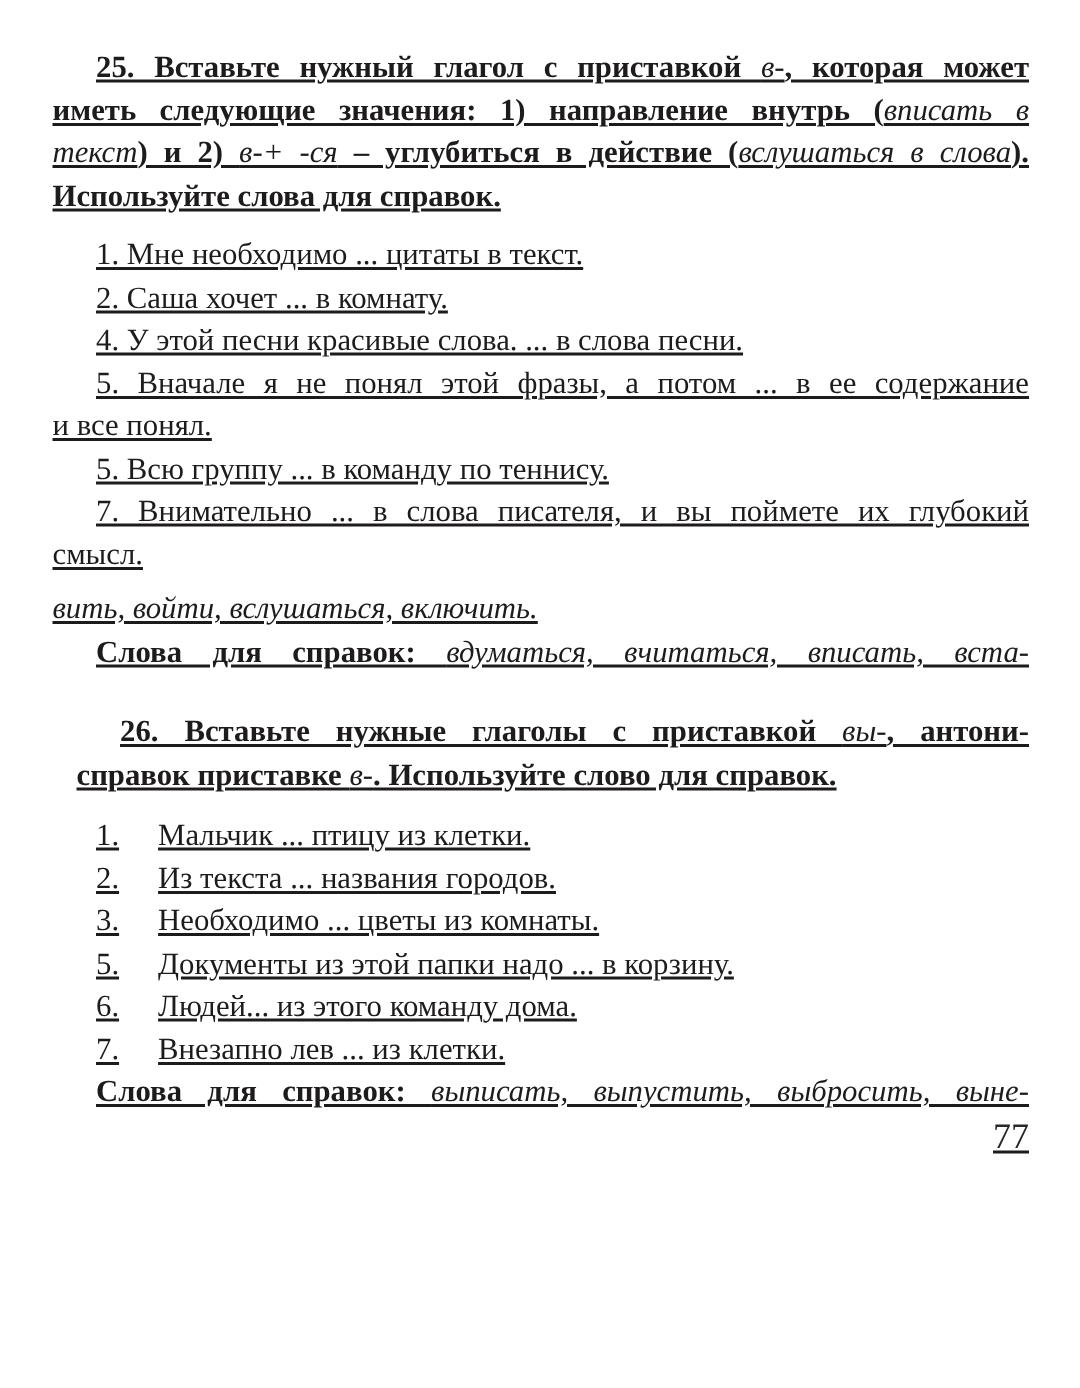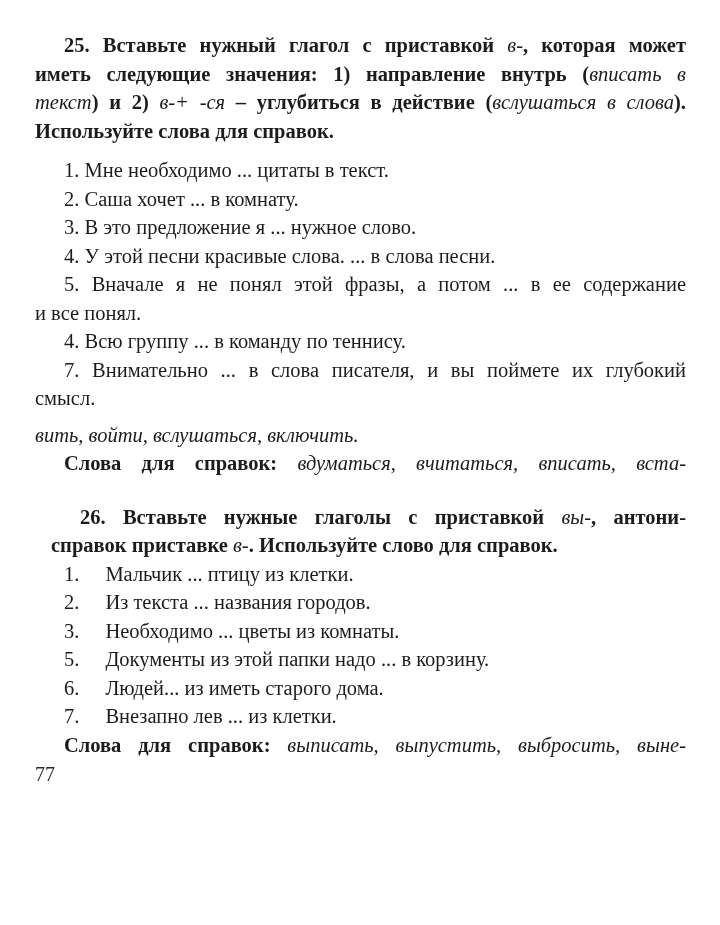--- a/index.html
+++ b/index.html
@@ -13,20 +13,21 @@
     overflow: hidden;
     font-family: "Liberation Serif", serif;
     font-size: 20.5px;
     color: #1e1b1c;
   }
   .page {
     box-sizing: border-box;
     width: 720px;
     height: 925px;
     padding: 31px 34px 0 35px;
+    text-decoration: underline;
   }
   .line {
     line-height: 28.5px;
     min-height: 28.5px;
   }
   .line.justify {
     text-align: justify;
     text-align-last: justify;
   }
   .line.indent {
@@ -34,67 +35,66 @@
   }
   .run-b { font-weight: bold; }
   .run-i { font-style: italic; }
   .run-r { }
   .run-tab { display: inline-block; width: 26px; }
 
   section[data-name="ex25-heading"] { margin-top: 0; }
   section[data-name="ex25-items"]   { margin-top: 11px; }
   section[data-name="ex25-words"]   { margin-top: 8px; }
   section[data-name="ex26-heading"] { margin-top: 25px; margin-left: 16px; }
-  section[data-name="ex26-items"]   { }
+  section[data-name="ex26-items"]   { margin-top: 12px; }
   section[data-name="ex26-words"]   { margin-top: 0; }
 
   footer.page-footer {
-    text-align: left;
+    text-align: right;
     line-height: 28.5px;
     margin-top: 1px;
-    font-size: 20px;
+    font-size: 24px;
     color: #2a2729;
   }
 </style>
 </head>
 <body>
 
 <main class="page" data-name="textbook-page">
   <div id="blocks" data-name="text-blocks">
       <section data-name="ex25-heading">
         <div class="line indent justify" data-name="text-line"><span class="run-b" data-name="text-run">25. Вставьте нужный глагол с приставкой </span><span class="run-i" data-name="text-run">в-</span><span class="run-b" data-name="text-run">, которая может</span></div>
         <div class="line justify" data-name="text-line"><span class="run-b" data-name="text-run">иметь следующие значения: 1) направление внутрь (</span><span class="run-i" data-name="text-run">вписать в</span></div>
         <div class="line justify" data-name="text-line"><span class="run-i" data-name="text-run">текст</span><span class="run-b" data-name="text-run">) и 2) </span><span class="run-i" data-name="text-run">в-+ -ся</span><span class="run-b" data-name="text-run"> – углубиться в действие (</span><span class="run-i" data-name="text-run">вслушаться в слова</span><span class="run-b" data-name="text-run">).</span></div>
         <div class="line" data-name="text-line"><span class="run-b" data-name="text-run">Используйте слова для справок.</span></div>
       </section>
       <section data-name="ex25-items">
         <div class="line indent" data-name="text-line"><span class="run-r" data-name="text-run">1. Мне необходимо ... цитаты в текст.</span></div>
         <div class="line indent" data-name="text-line"><span class="run-r" data-name="text-run">2. Саша хочет ... в комнату.</span></div>
-        <div class="line indent" data-name="text-line"><span class="run-r" data-name="text-run">3. В это предложение я ... нужное слово.</span></div>
         <div class="line indent" data-name="text-line"><span class="run-r" data-name="text-run">4. У этой песни красивые слова. ... в слова песни.</span></div>
         <div class="line indent justify" data-name="text-line"><span class="run-r" data-name="text-run">5. Вначале я не понял этой фразы, а потом ... в ее содержание</span></div>
         <div class="line" data-name="text-line"><span class="run-r" data-name="text-run">и все понял.</span></div>
-        <div class="line indent" data-name="text-line"><span class="run-r" data-name="text-run">4. Всю группу ... в команду по теннису.</span></div>
+        <div class="line indent" data-name="text-line"><span class="run-r" data-name="text-run">5. Всю группу ... в команду по теннису.</span></div>
         <div class="line indent justify" data-name="text-line"><span class="run-r" data-name="text-run">7. Внимательно ... в слова писателя, и вы поймете их глубокий</span></div>
         <div class="line" data-name="text-line"><span class="run-r" data-name="text-run">смысл.</span></div>
       </section>
       <section data-name="ex25-words">
         <div class="line" data-name="text-line"><span class="run-i" data-name="text-run">вить, войти, вслушаться, включить.</span></div>
         <div class="line indent justify" data-name="text-line"><span class="run-b" data-name="text-run">Слова для справок: </span><span class="run-i" data-name="text-run">вдуматься, вчитаться, вписать, вста-</span></div>
       </section>
       <section data-name="ex26-heading">
         <div class="line indent justify" data-name="text-line"><span class="run-b" data-name="text-run">26. Вставьте нужные глаголы с приставкой </span><span class="run-i" data-name="text-run">вы-</span><span class="run-b" data-name="text-run">, антони-</span></div>
         <div class="line" data-name="text-line"><span class="run-b" data-name="text-run">справок приставке </span><span class="run-i" data-name="text-run">в-</span><span class="run-b" data-name="text-run">. Используйте слово для справок.</span></div>
       </section>
       <section data-name="ex26-items">
         <div class="line indent" data-name="text-line"><span class="run-r" data-name="text-run">1.</span><span class="run-tab" data-name="text-run"></span><span class="run-r" data-name="text-run">Мальчик ... птицу из клетки.</span></div>
         <div class="line indent" data-name="text-line"><span class="run-r" data-name="text-run">2.</span><span class="run-tab" data-name="text-run"></span><span class="run-r" data-name="text-run">Из текста ... названия городов.</span></div>
         <div class="line indent" data-name="text-line"><span class="run-r" data-name="text-run">3.</span><span class="run-tab" data-name="text-run"></span><span class="run-r" data-name="text-run">Необходимо ... цветы из комнаты.</span></div>
         <div class="line indent" data-name="text-line"><span class="run-r" data-name="text-run">5.</span><span class="run-tab" data-name="text-run"></span><span class="run-r" data-name="text-run">Документы из этой папки надо ... в корзину.</span></div>
-        <div class="line indent" data-name="text-line"><span class="run-r" data-name="text-run">6.</span><span class="run-tab" data-name="text-run"></span><span class="run-r" data-name="text-run">Людей... из иметь старого дома.</span></div>
+        <div class="line indent" data-name="text-line"><span class="run-r" data-name="text-run">6.</span><span class="run-tab" data-name="text-run"></span><span class="run-r" data-name="text-run">Людей... из этого команду дома.</span></div>
         <div class="line indent" data-name="text-line"><span class="run-r" data-name="text-run">7.</span><span class="run-tab" data-name="text-run"></span><span class="run-r" data-name="text-run">Внезапно лев ... из клетки.</span></div>
       </section>
       <section data-name="ex26-words">
         <div class="line indent justify" data-name="text-line"><span class="run-b" data-name="text-run">Слова для справок: </span><span class="run-i" data-name="text-run">выписать, выпустить, выбросить, выне-</span></div>
       </section>
     </div>
   <footer class="page-footer" data-name="page-number">77</footer>
 </main>
 
 </body></html>

